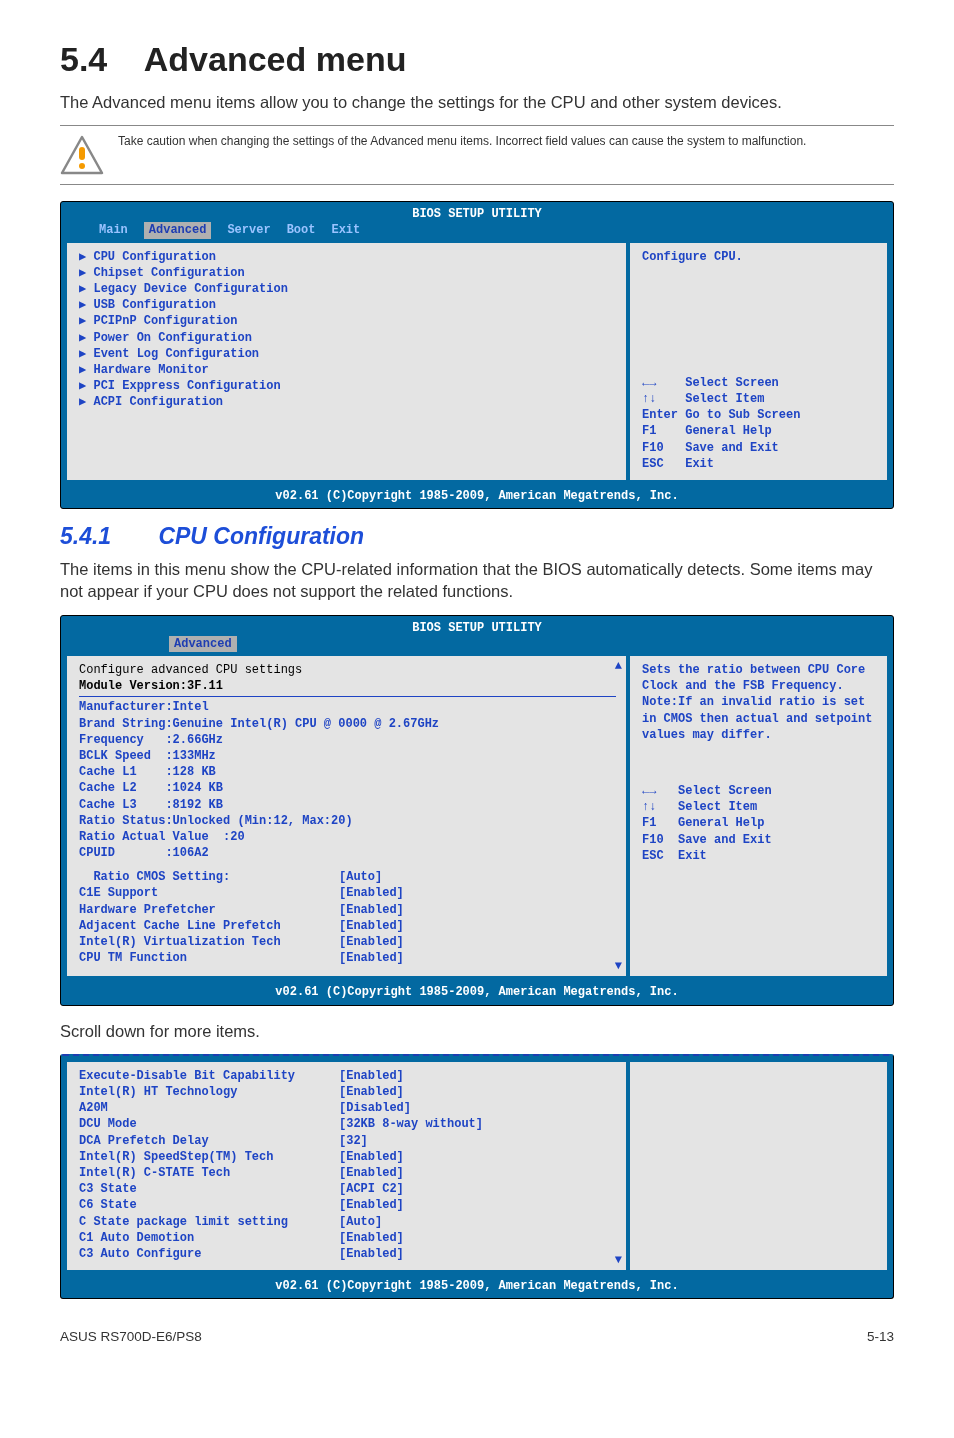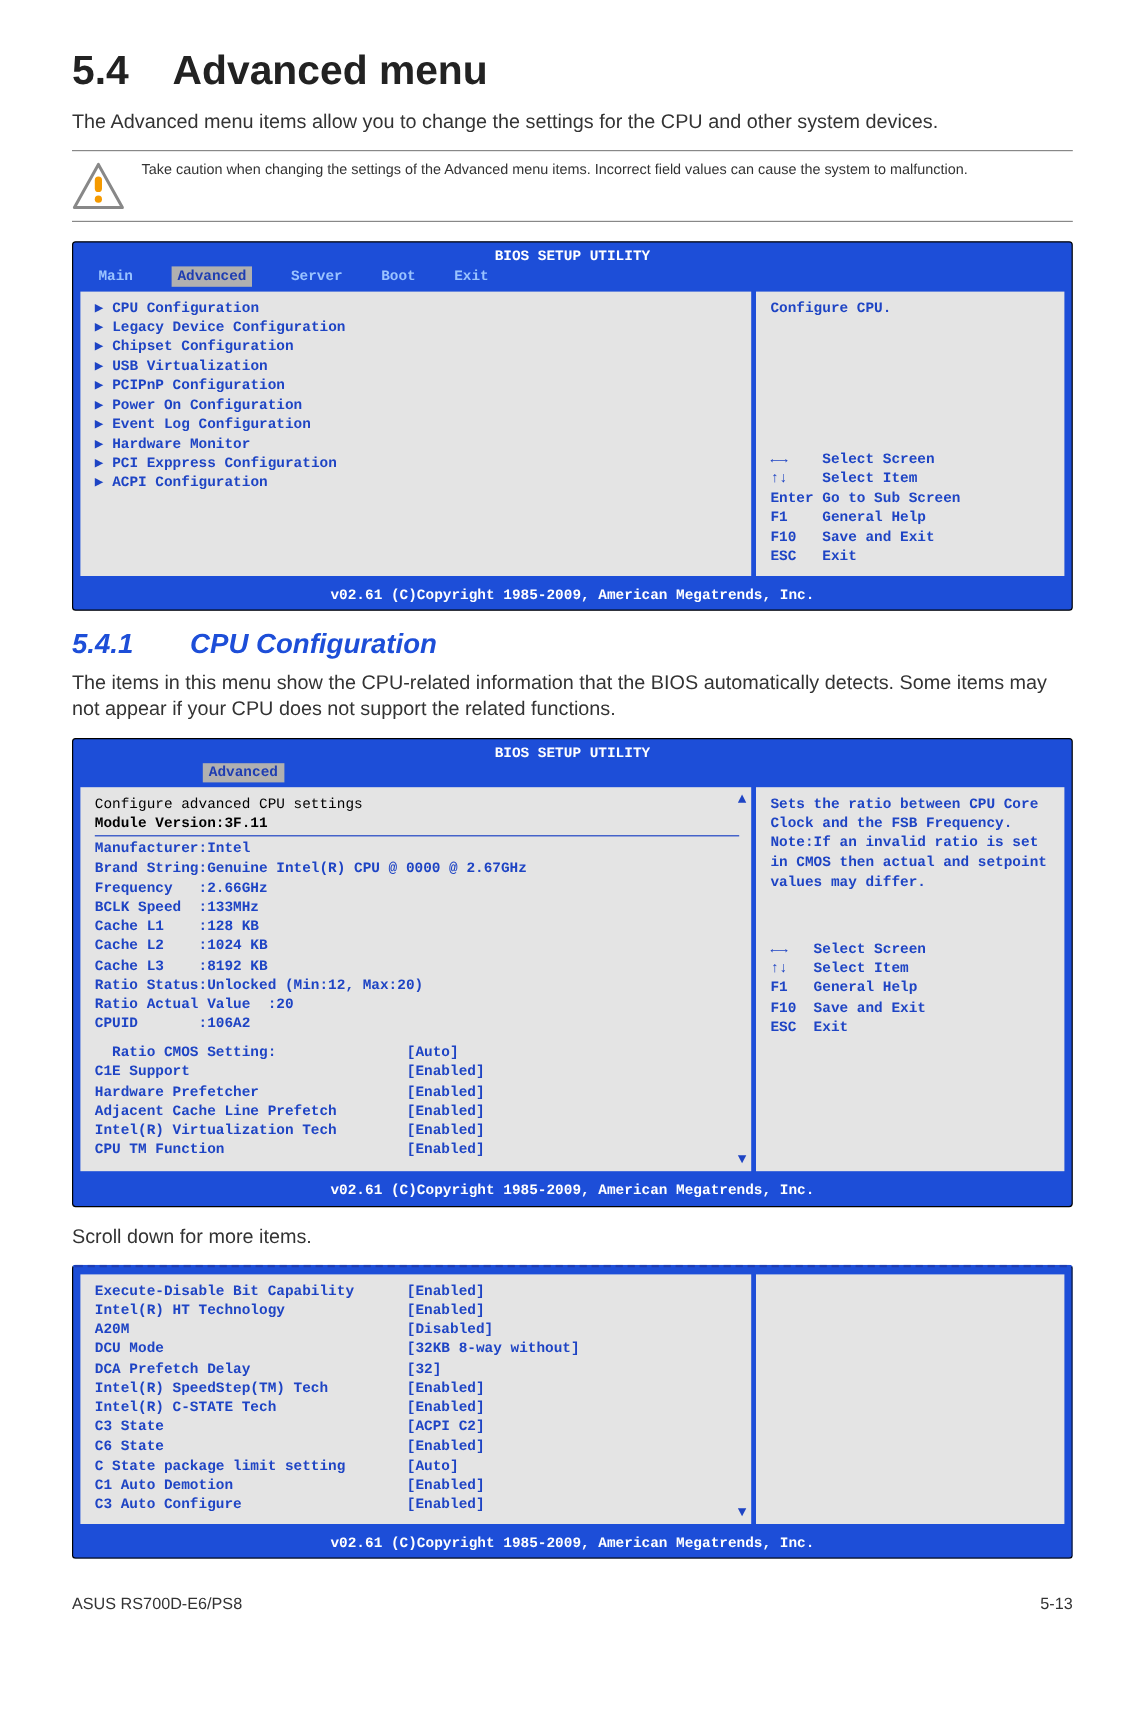--- a/index.html
+++ b/index.html
@@ -40,40 +40,40 @@
     flex: 0 0 auto;
     color: #777;
   }
   .callout p {
     margin: 0;
     font-size: 12px;
     line-height: 1.3;
   }
   
   .bios {
-    background: #1d4ed8;
+    background: #0369a1;
     color: #fff;
     font-family: "Courier New", monospace;
     font-size: 12px;
     line-height: 1.35;
     border: 1.5px solid #000;
     border-radius: 3px;
     overflow: hidden;
     margin-bottom: 14px;
   }
   .bios .center-title {
     text-align: center;
     color: #fff;
     font-weight: bold;
     padding-top: 4px;
   }
   .bios .menubar {
     display: flex;
-    gap: 32px;
-    padding: 0 22px 4px 21px;
+    gap: 16px;
+    padding: 0 22px 4px 38px;
     font-weight: bold;
     text-align: center;
   }
   .bios .menubar span { color: #9ac3ff; }
   .bios .menubar .active {
     background: #b0b0b0;
     color: #1e3db2;
     padding: 0 5px;
   }
   .bios .panel-row {
@@ -151,23 +151,23 @@
     <div class="menubar">
       <span>Main</span>
       <span class="active">Advanced</span>
       <span>Server</span>
       <span>Boot</span>
       <span>Exit</span>
     </div>
     <div class="panel-row">
       <div class="panel left">
         <div class="item"><span class="arrow">▶ </span><span>CPU Configuration</span></div>
+        <div class="item"><span class="arrow">▶ </span><span>Chipset Configuration</span></div>
         <div class="item"><span class="arrow">▶ </span><span>Legacy Device Configuration</span></div>
-        <div class="item"><span class="arrow">▶ </span><span>Chipset Configuration</span></div>
-        <div class="item"><span class="arrow">▶ </span><span>USB Virtualization</span></div>
+        <div class="item"><span class="arrow">▶ </span><span>USB Configuration</span></div>
         <div class="item"><span class="arrow">▶ </span><span>PCIPnP Configuration</span></div>
         <div class="item"><span class="arrow">▶ </span><span>Power On Configuration</span></div>
         <div class="item"><span class="arrow">▶ </span><span>Event Log Configuration</span></div>
         <div class="item"><span class="arrow">▶ </span><span>Hardware Monitor</span></div>
         <div class="item"><span class="arrow">▶ </span><span>PCI Exppress Configuration</span></div>
         <div class="item"><span class="arrow">▶ </span><span>ACPI Configuration</span></div>
       </div>
       <div class="panel right">
         <div>Configure CPU.</div>
         <div style="height:110px"></div>

